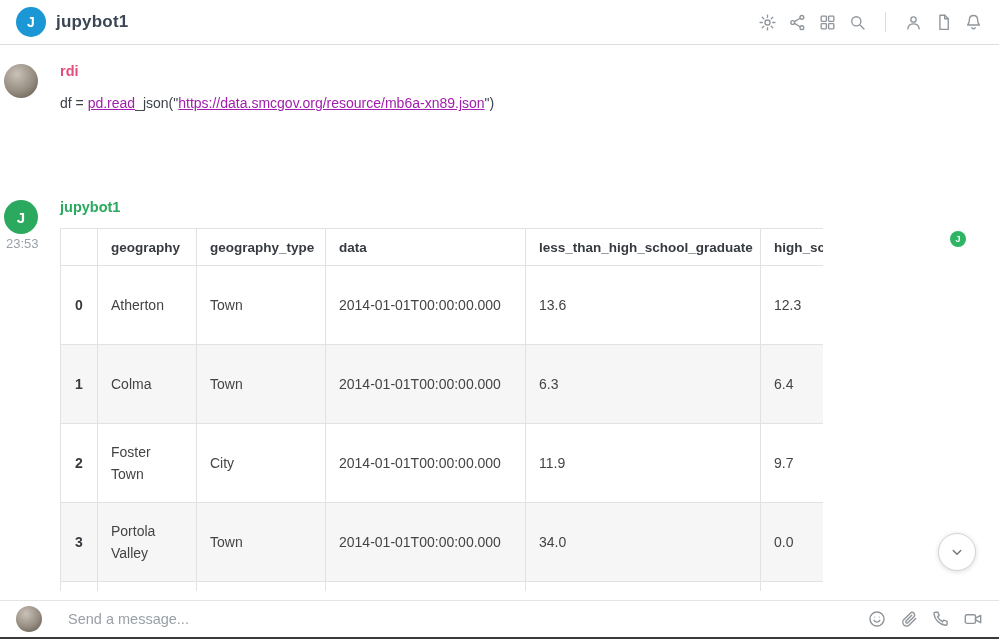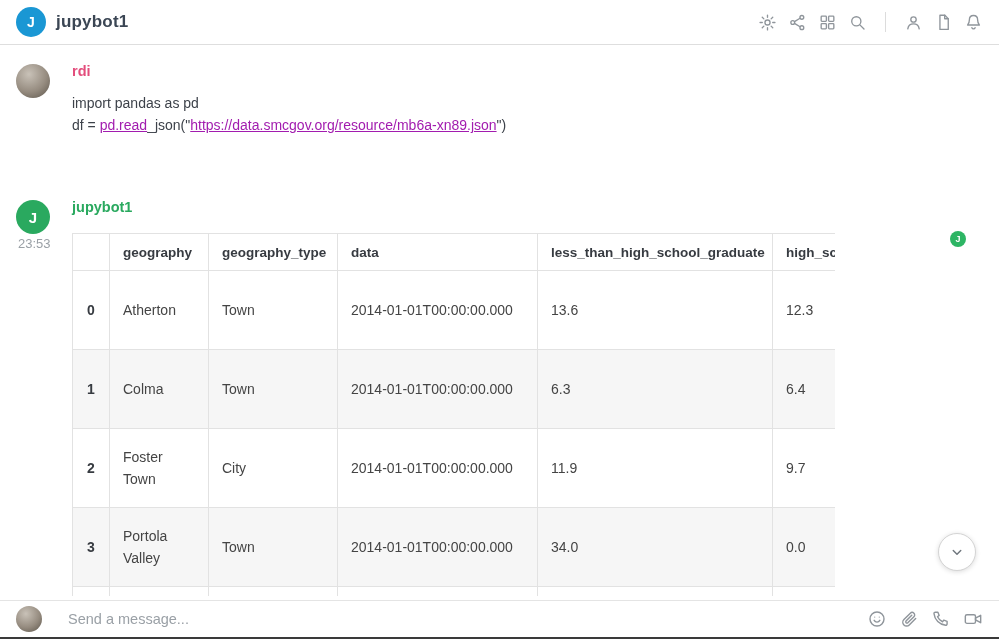--- a/index.html
+++ b/index.html
@@ -14,37 +14,37 @@
             color: #fff; font-weight: bold; flex: none; }
   .topbar .hdr-avatar { width: 30px; height: 30px; background: #1a97d4; font-size: 14px; margin-right: 10px; }
   .topbar-title { font-size: 17px; font-weight: bold; color: #3b4654; letter-spacing: .2px; }
   .topbar-icons { margin-left: auto; display: flex; align-items: center; gap: 11px; color: #8f959b; }
   .icon { display: flex; cursor: pointer; }
   .icon svg { width: 19px; height: 19px; }
   .v-divider { width: 1px; height: 20px; background: #dcdcdc; margin: 0 7px; }
 
   
   .chat { position: absolute; top: 45px; left: 0; right: 0; bottom: 39px; overflow: hidden; background: #fff; }
-  .message { position: absolute; left: 16px; right: 0; }
+  .message { position: absolute; left: 4px; right: 0; }
   .m1 { top: 17px; }
   .m2 { top: 153px; }
   .msg-avatar { position: absolute; left: 0; top: 2px; width: 34px; height: 34px; border-radius: 50%; cursor: pointer; }
   .photo { background: radial-gradient(circle at 38% 30%, #c9c2b8 0%, #968c80 55%, #5a5349 100%); }
   .avatar-green { background: #2aa95f; font-size: 15px; display: flex; align-items: center; justify-content: center;
                   color: #fff; font-weight: bold; }
   .msg-time { position: absolute; left: 2px; top: 38px; font-size: 13px; color: #9aa0a6; }
   .msg-body { margin-left: 56px; }
   .msg-user { font-size: 14.5px; font-weight: bold; height: 20px; margin-bottom: 9px; cursor: pointer; display: inline-block; }
   .user-rdi { color: #e34d7c; }
   .user-bot { color: #2aa95f; }
   .msg-line { font-size: 14px; line-height: 22px; color: #3d424a; }
   .msg-line a { color: #a21caf; text-decoration: underline; cursor: pointer; }
 
   
-  .table-wrap { width: 763px; max-height: 363px; overflow: hidden; margin-top: 5px; }
+  .table-wrap { width: 763px; max-height: 363px; overflow: hidden; }
   table { border-collapse: collapse; table-layout: fixed; width: 860px; font-size: 14px; color: #444; }
   th, td { border: 1px solid #e2e2e2; padding: 0 13px; height: 79px; text-align: left; vertical-align: middle;
            white-space: nowrap; overflow: hidden; }
   thead th { height: 37px; font-weight: bold; font-size: 13.5px; color: #373b41; background: #fff; }
   tbody tr:nth-child(even) { background: #f6f6f6; }
   .c-idx { text-align: center; font-weight: bold; padding: 0 6px; color: #373b41; }
   td.wrap { white-space: normal; line-height: 22px; }
 
   
   .badge { position: absolute; right: 33px; top: 186px; width: 16px; height: 16px; border-radius: 50%;
@@ -124,21 +124,20 @@
       </span>
     </div>
   </header>
 
   <main class="chat">
 
     <div class="message m1">
       <div class="msg-avatar photo"></div>
       <div class="msg-body">
         <span class="msg-user user-rdi">rdi</span>
-        <div class="msg-line">import pandas as pd</div>
         <div class="msg-line"><span>df = </span><a>pd.read</a><span>_json("</span><a>https://data.smcgov.org/resource/mb6a-xn89.json</a><span>")</span></div>
       </div>
     </div>
 
     <div class="message m2">
       <div class="msg-avatar avatar-green">J</div>
       <div class="msg-time">23:53</div>
       <div class="msg-body">
         <span class="msg-user user-bot">jupybot1</span>
 

